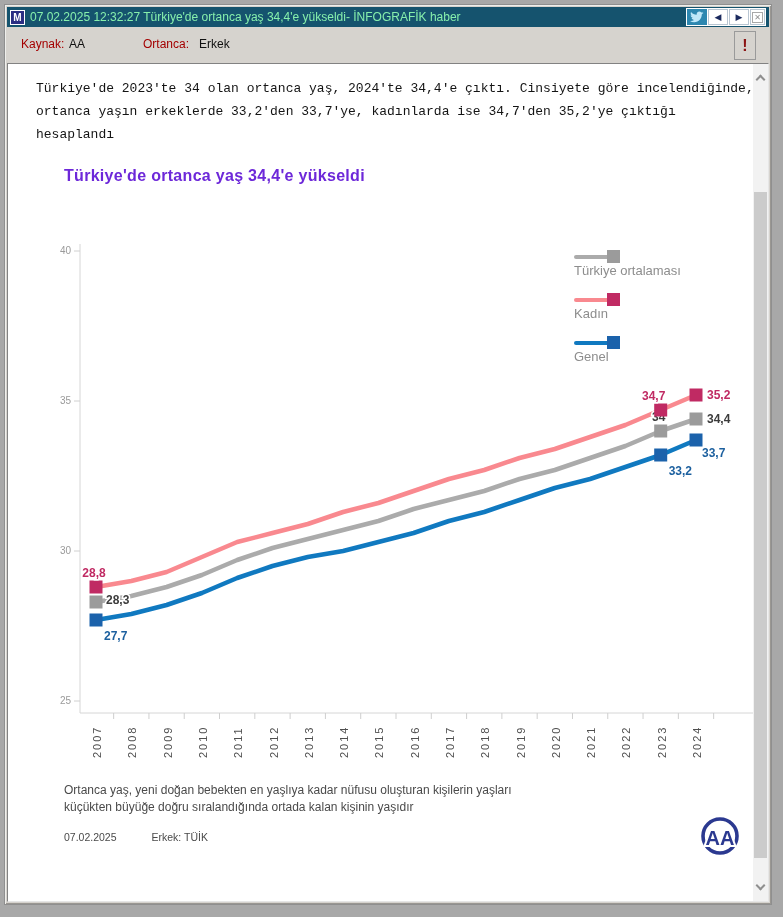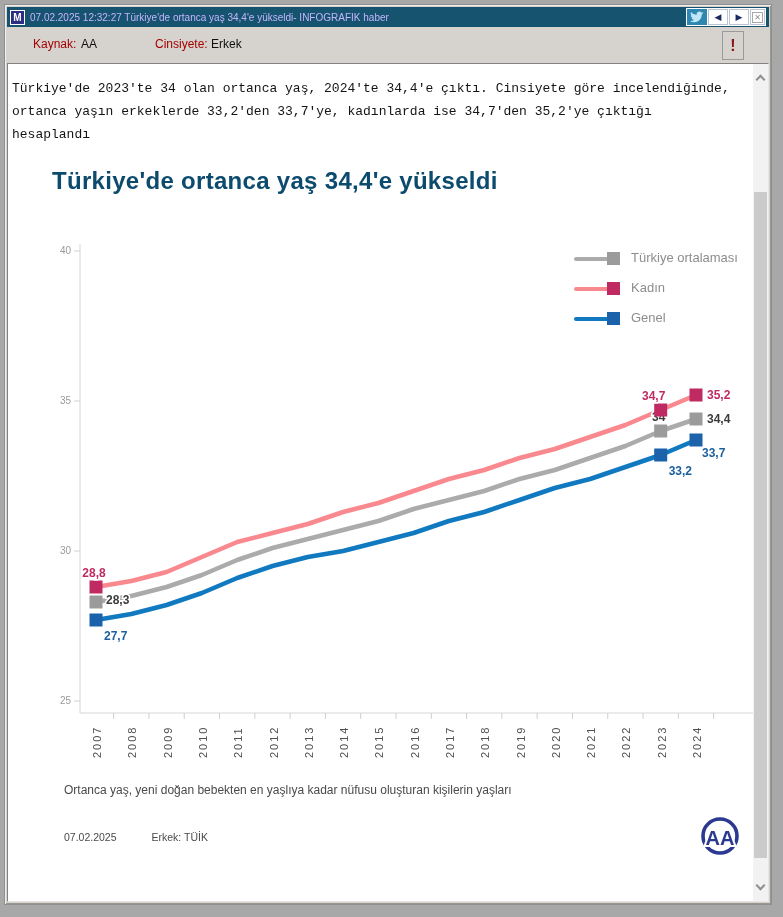--- a/index.html
+++ b/index.html
@@ -9,64 +9,64 @@
   .window { position:absolute; left:4px; top:4px; width:768px; height:901px;
             background:#d6d3ce; border:1px solid #8f8f8f;
             box-shadow:inset 1px 1px 0 #efefec, inset -1px -1px 0 #9a9792; }
 
   
   .titlebar { position:absolute; left:2px; top:2px; right:2px; height:20px;
               background:#15536e; display:flex; align-items:center; }
   .app-icon { width:15px; height:15px; margin:0 5px 0 3px; background:#2b2e83;
               border:1px solid #ffffff; color:#fff; font-size:10px; font-weight:bold;
               display:flex; align-items:center; justify-content:center; }
-  .title-text { flex:1; color:#c4b5fd; font-size:10px; white-space:nowrap; overflow:hidden; }
+  .title-text { flex:1; color:#86efac; font-size:12px; white-space:nowrap; overflow:hidden; }
   .tb-group { display:flex; align-items:center; background:#ffffff; padding:1px; gap:1px; margin-right:3px; height:18px; }
   .tb-btn { width:20px; height:16px; display:flex; align-items:center; justify-content:center;
             background:#ffffff; border:1px solid #b9c6d2; cursor:default; }
   .tb-btn.tw { background:#2d87b0; border-color:#2d87b0; }
   .tb-arrow { color:#1b2a5e; font-size:9px; line-height:1; }
   .tb-btn.cl { width:15px; }
   .mini-x { font-size:8px; color:#8f8f8f; border:1px solid #a8a8a8; width:11px; height:11px;
             display:flex; align-items:center; justify-content:center; }
 
   
-  .toolbar { position:absolute; left:2px; top:24px; right:14px; height:34px;margin-left:12px; }
+  .toolbar { position:absolute; left:2px; top:24px; right:2px; height:34px; }
   .kv-label { position:absolute; top:8px; color:#a40000; font-size:12px; }
   .kv-value { position:absolute; top:8px; color:#101010; font-size:12px; }
   .alert-btn { position:absolute; right:13px; top:2px; width:22px; height:29px;
                background:#d6d3ce; border:1px solid #9a9a9a;
                color:#8c1414; font-size:16px; font-weight:bold; text-align:center; line-height:27px; }
 
   
   .panel { position:absolute; left:2px; right:2px; top:58px; bottom:2px; background:#ffffff;
            border:1px solid #828282; border-right-color:#e6e6e6; border-bottom-color:#e6e6e6; overflow:hidden; }
 
   .scrollbar { position:absolute; right:0; top:0; bottom:0; width:15px; background:#f2f2f2; }
   .sb-thumb { position:absolute; left:1px; right:1px; top:128px; height:666px; background:#cbcbcb; }
   .chev { position:absolute; left:4px; width:7px; height:7px; border-style:solid; border-color:#8f8f8f; border-width:0; }
   .chev.up   { top:12px;  border-top-width:2px; border-right-width:2px; transform:rotate(-45deg); }
   .chev.down { bottom:12px; border-bottom-width:2px; border-right-width:2px; transform:rotate(45deg); }
 
-  .article-text { position:absolute; left:4px; top:13px; width:718px;
+  .article-text { position:absolute; left:28px; top:13px; width:718px;
                   font-family:"Liberation Mono","DejaVu Sans Mono",monospace;
                   font-size:13px; line-height:23px; color:#141414; }
 
-  .info-title { position:absolute; left:44px; top:103px; font-size:24px; font-weight:bold;
-                color:#0c4a6e; letter-spacing:0.3px; }
+  .info-title { position:absolute; left:56px; top:103px; font-size:16px; font-weight:bold;
+                color:#6d28d9; letter-spacing:0.3px; }
 
   .chart-wrap { position:absolute; left:46px; top:172px; width:712px; height:548px; }
   .chart-wrap svg { display:block; }
   .ytick  { font-family:"Liberation Sans",sans-serif; font-size:10px; fill:#9a9a9a; }
   .xtick  { font-family:"Liberation Sans",sans-serif; font-size:11px; fill:#4f4f4f; letter-spacing:2px; }
   .plabel { font-family:"Liberation Sans",sans-serif; font-size:12px; font-weight:bold;
             paint-order:stroke; stroke:#ffffff; stroke-width:3px; }
 
   .legend { position:absolute; left:520px; top:14px; }
-  .legend-item { display:flex; align-items:flex-end; margin-bottom:15px; }
+  .legend-item { display:flex; align-items:flex-start; margin-bottom:15px;flex-direction:column; }
   .l-swatch { position:relative; width:46px; height:13px; margin-right:11px; }
   .l-line { position:absolute; left:0; top:5px; width:38px; height:4px; border-radius:2px; }
   .l-sq { position:absolute; right:0; top:0; width:13px; height:13px; }
   .legend-label { font-size:13px; color:#8d8d8d; }
 
   .footnote { position:absolute; left:56px; top:718px; font-size:12px; line-height:17px; color:#4a4a4a; }
   .date-row { position:absolute; left:56px; top:767px; font-size:10.5px; color:#4a4a4a; }
   .date-row span { margin-right:32px; }
   .aa-logo { position:absolute; left:686px; top:748px; }
   .aa-logo text { font-family:"Liberation Sans",sans-serif; }
@@ -93,21 +93,21 @@
       </div>
       <div class="tb-btn cl">
         <span class="mini-x">✕</span>
       </div>
     </div>
   </div>
 
   <div class="toolbar">
     <span class="kv-label" style="left:14px">Kaynak:</span>
     <span class="kv-value" style="left:62px">AA</span>
-    <span class="kv-label" style="left:136px">Cinsiyete:</span>
+    <span class="kv-label" style="left:136px">Ortanca:</span>
     <span class="kv-value" style="left:192px">Erkek</span>
     <div class="alert-btn">
       <span>!</span>
     </div>
   </div>
 
   <div class="panel">
 
     <div class="article-text">Türkiye'de 2023'te 34 olan ortanca yaş, 2024'te 34,4'e çıktı. Cinsiyete göre incelendiğinde, ortanca yaşın erkeklerde 33,2'den 33,7'ye, kadınlarda ise 34,7'den 35,2'ye çıktığı hesaplandı</div>
 
@@ -204,20 +204,21 @@
               <span class="l-line" style="background: rgb(16, 121, 192);"></span>
               <span class="l-sq" style="background: rgb(27, 98, 171);"></span>
             </span>
           <span class="legend-label">Genel</span>
         </div>
       </div>
     </div>
 
     <div class="footnote">
       <div>Ortanca yaş, yeni doğan bebekten en yaşlıya kadar nüfusu oluşturan kişilerin yaşları</div>
+      <div>küçükten büyüğe doğru sıralandığında ortada kalan kişinin yaşıdır</div>
     </div>
 
     <div class="date-row">
       <span>07.02.2025</span>
       <span>Erkek: TÜİK</span>
     </div>
 
     <div class="aa-logo">
       <svg width="54" height="58" viewBox="0 0 54 58">
         <circle cx="26" cy="24" r="17" fill="none" stroke="#2b3990" stroke-width="3.6"></circle>

